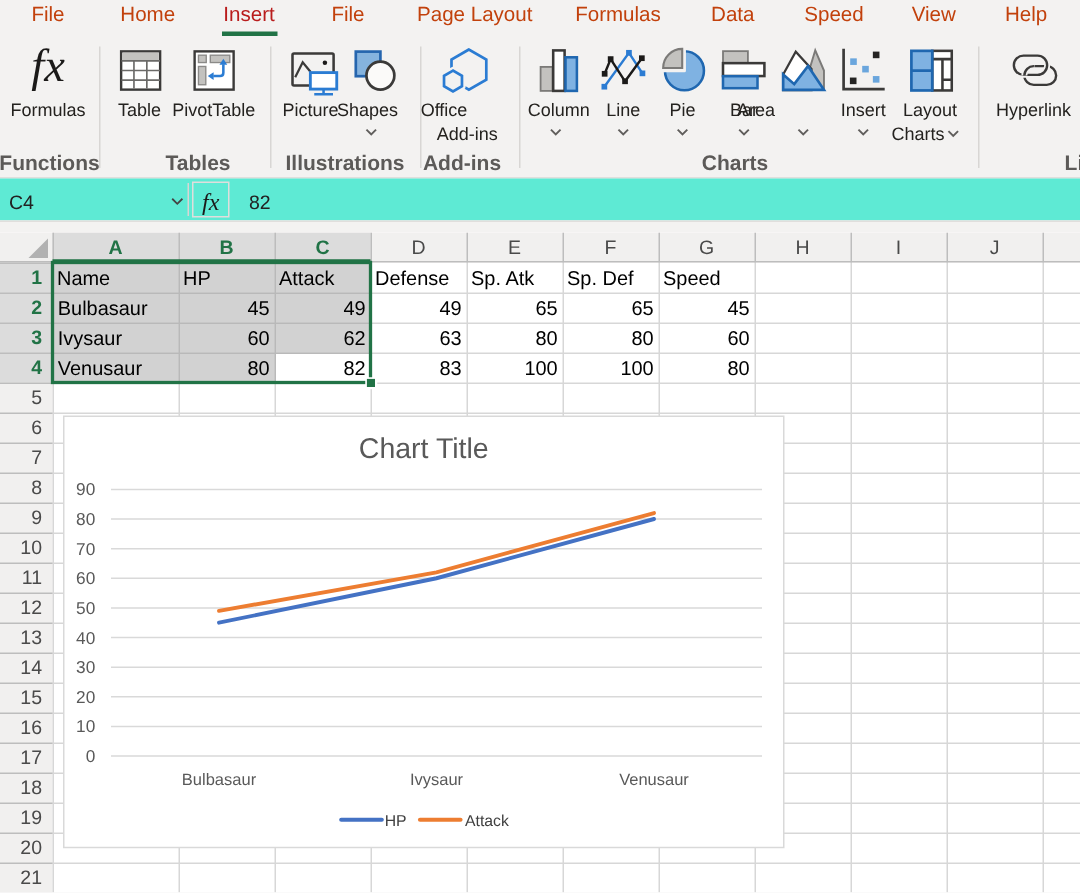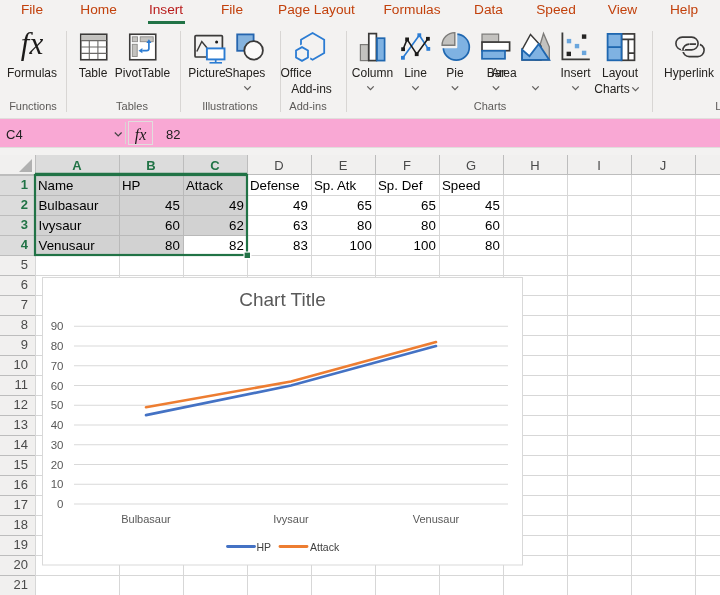--- a/index.html
+++ b/index.html
@@ -3,23 +3,23 @@
 <style>
 * { margin:0; padding:0; box-sizing:border-box; }
 html,body { width:720px; height:595px; overflow:hidden; }
 body { font-family:"Liberation Sans", sans-serif; position:relative; background:#fff; }
 #chrome { position:absolute; left:0; top:0; width:720px; height:155px; background:#f3f2f1; }
 #tabs span { position:absolute; top:1.5px; transform:translateX(-50%); font-size:13.7px; color:#c2410c; white-space:nowrap; }
 #tabs span.act { color:#b91c1c; }
 #insline { position:absolute; left:148px; top:20.5px; width:37px; height:3.4px; background:#217346; }
 .vdiv { position:absolute; top:31px; height:81px; width:1px; background:#d8d6d4; }
 .lbl { position:absolute; transform:translateX(-50%); font-size:12px; color:#24221f; white-space:nowrap; line-height:13px; }
-.grp { position:absolute; top:99.5px; transform:translateX(-50%); font-size:11px; color:#5c5a58; white-space:nowrap; }
+.grp { position:absolute; top:99.5px; transform:translateX(-50%); font-size:14px; color:#5c5a58; white-space:nowrap;font-weight:bold; }
 #ribline { position:absolute; left:0; top:118px; width:720px; height:1px; background:#e0dedc; }
-#fbar { position:absolute; left:0; top:119px; width:720px; height:28px; background:#f9a8d4; }
+#fbar { position:absolute; left:0; top:119px; width:720px; height:28px; background:#5eead4; }
 #fbar .nb { position:absolute; left:6px; top:8px; font-size:13px; color:#222; }
 #fbar .vd1 { position:absolute; left:125px; top:3px; height:22px; width:1px; background:#d8d6d4; }
 #fbar .fxbox { position:absolute; left:128px; top:2px; width:25px; height:24px; border:1px solid #e0dedc; }
 #fbar .val { position:absolute; left:166px; top:8px; font-size:13px; color:#222; }
 #fstrip { position:absolute; left:0; top:147px; width:720px; height:8px; background:#f3f2f1; border-top:1px solid #e0dedc; }
 </style></head>
 <body>
 <div id="chrome"></div>
 <div id="tabs">
 <span style="left:32px">File</span>

